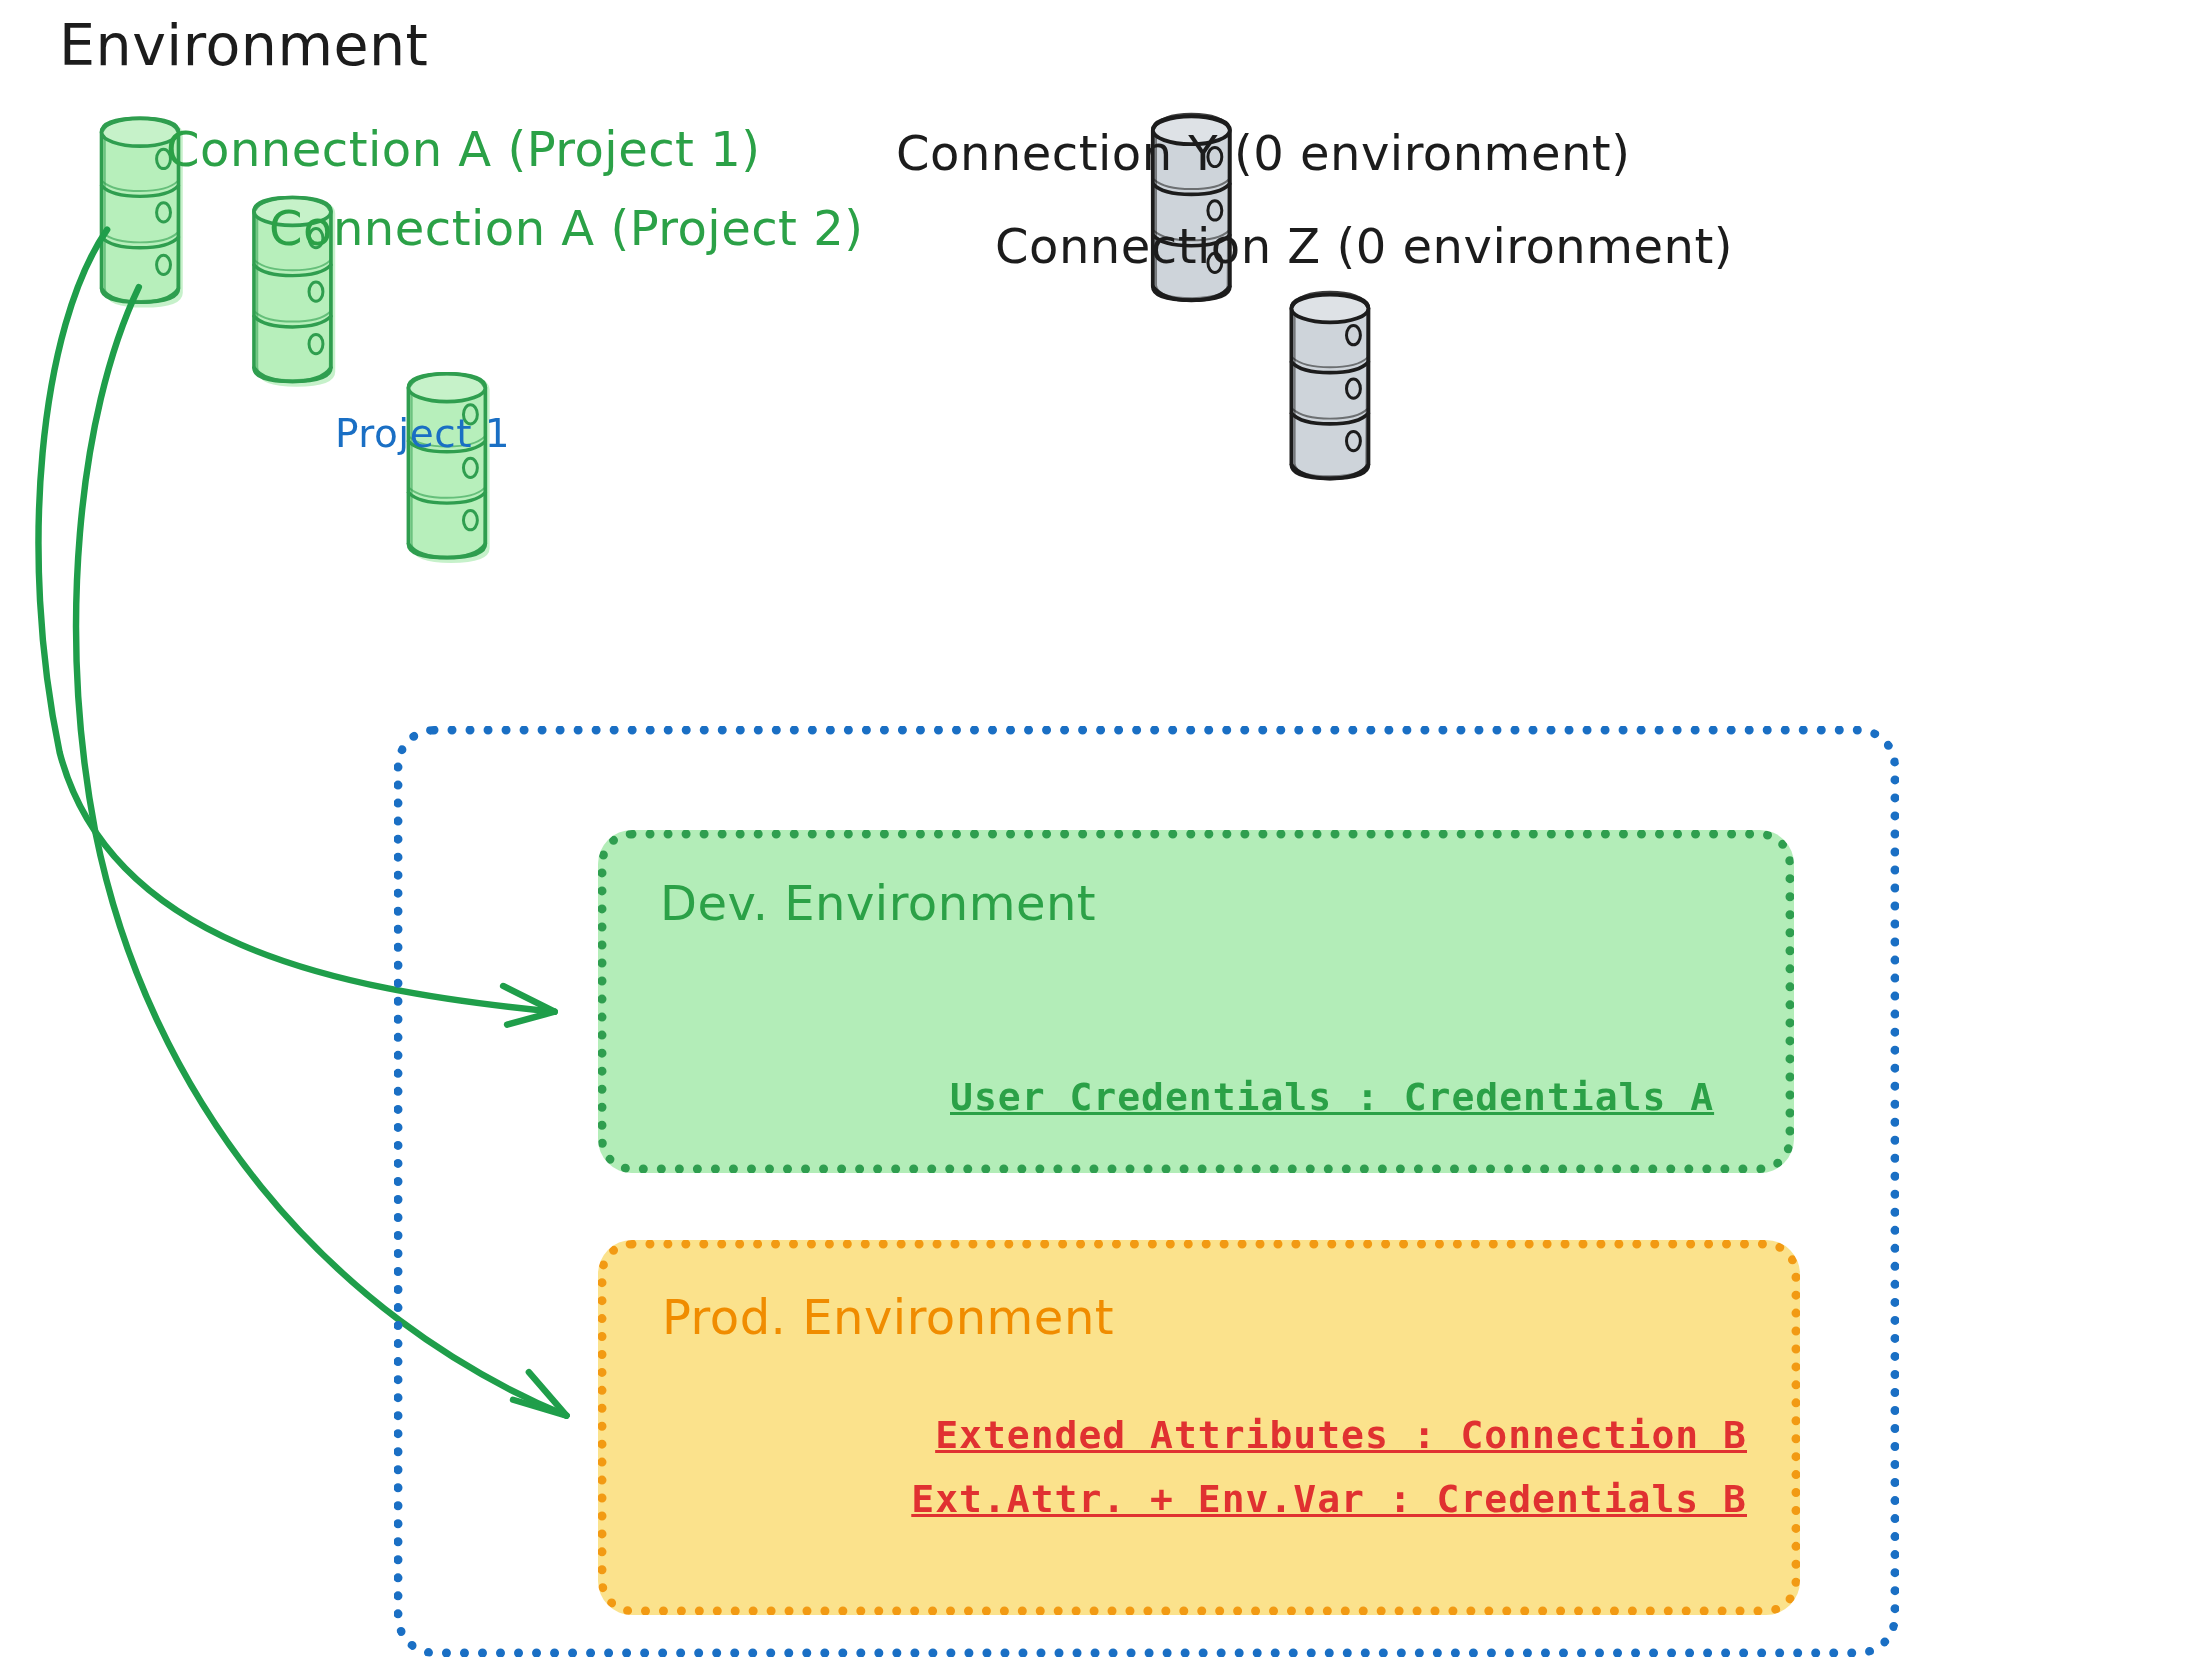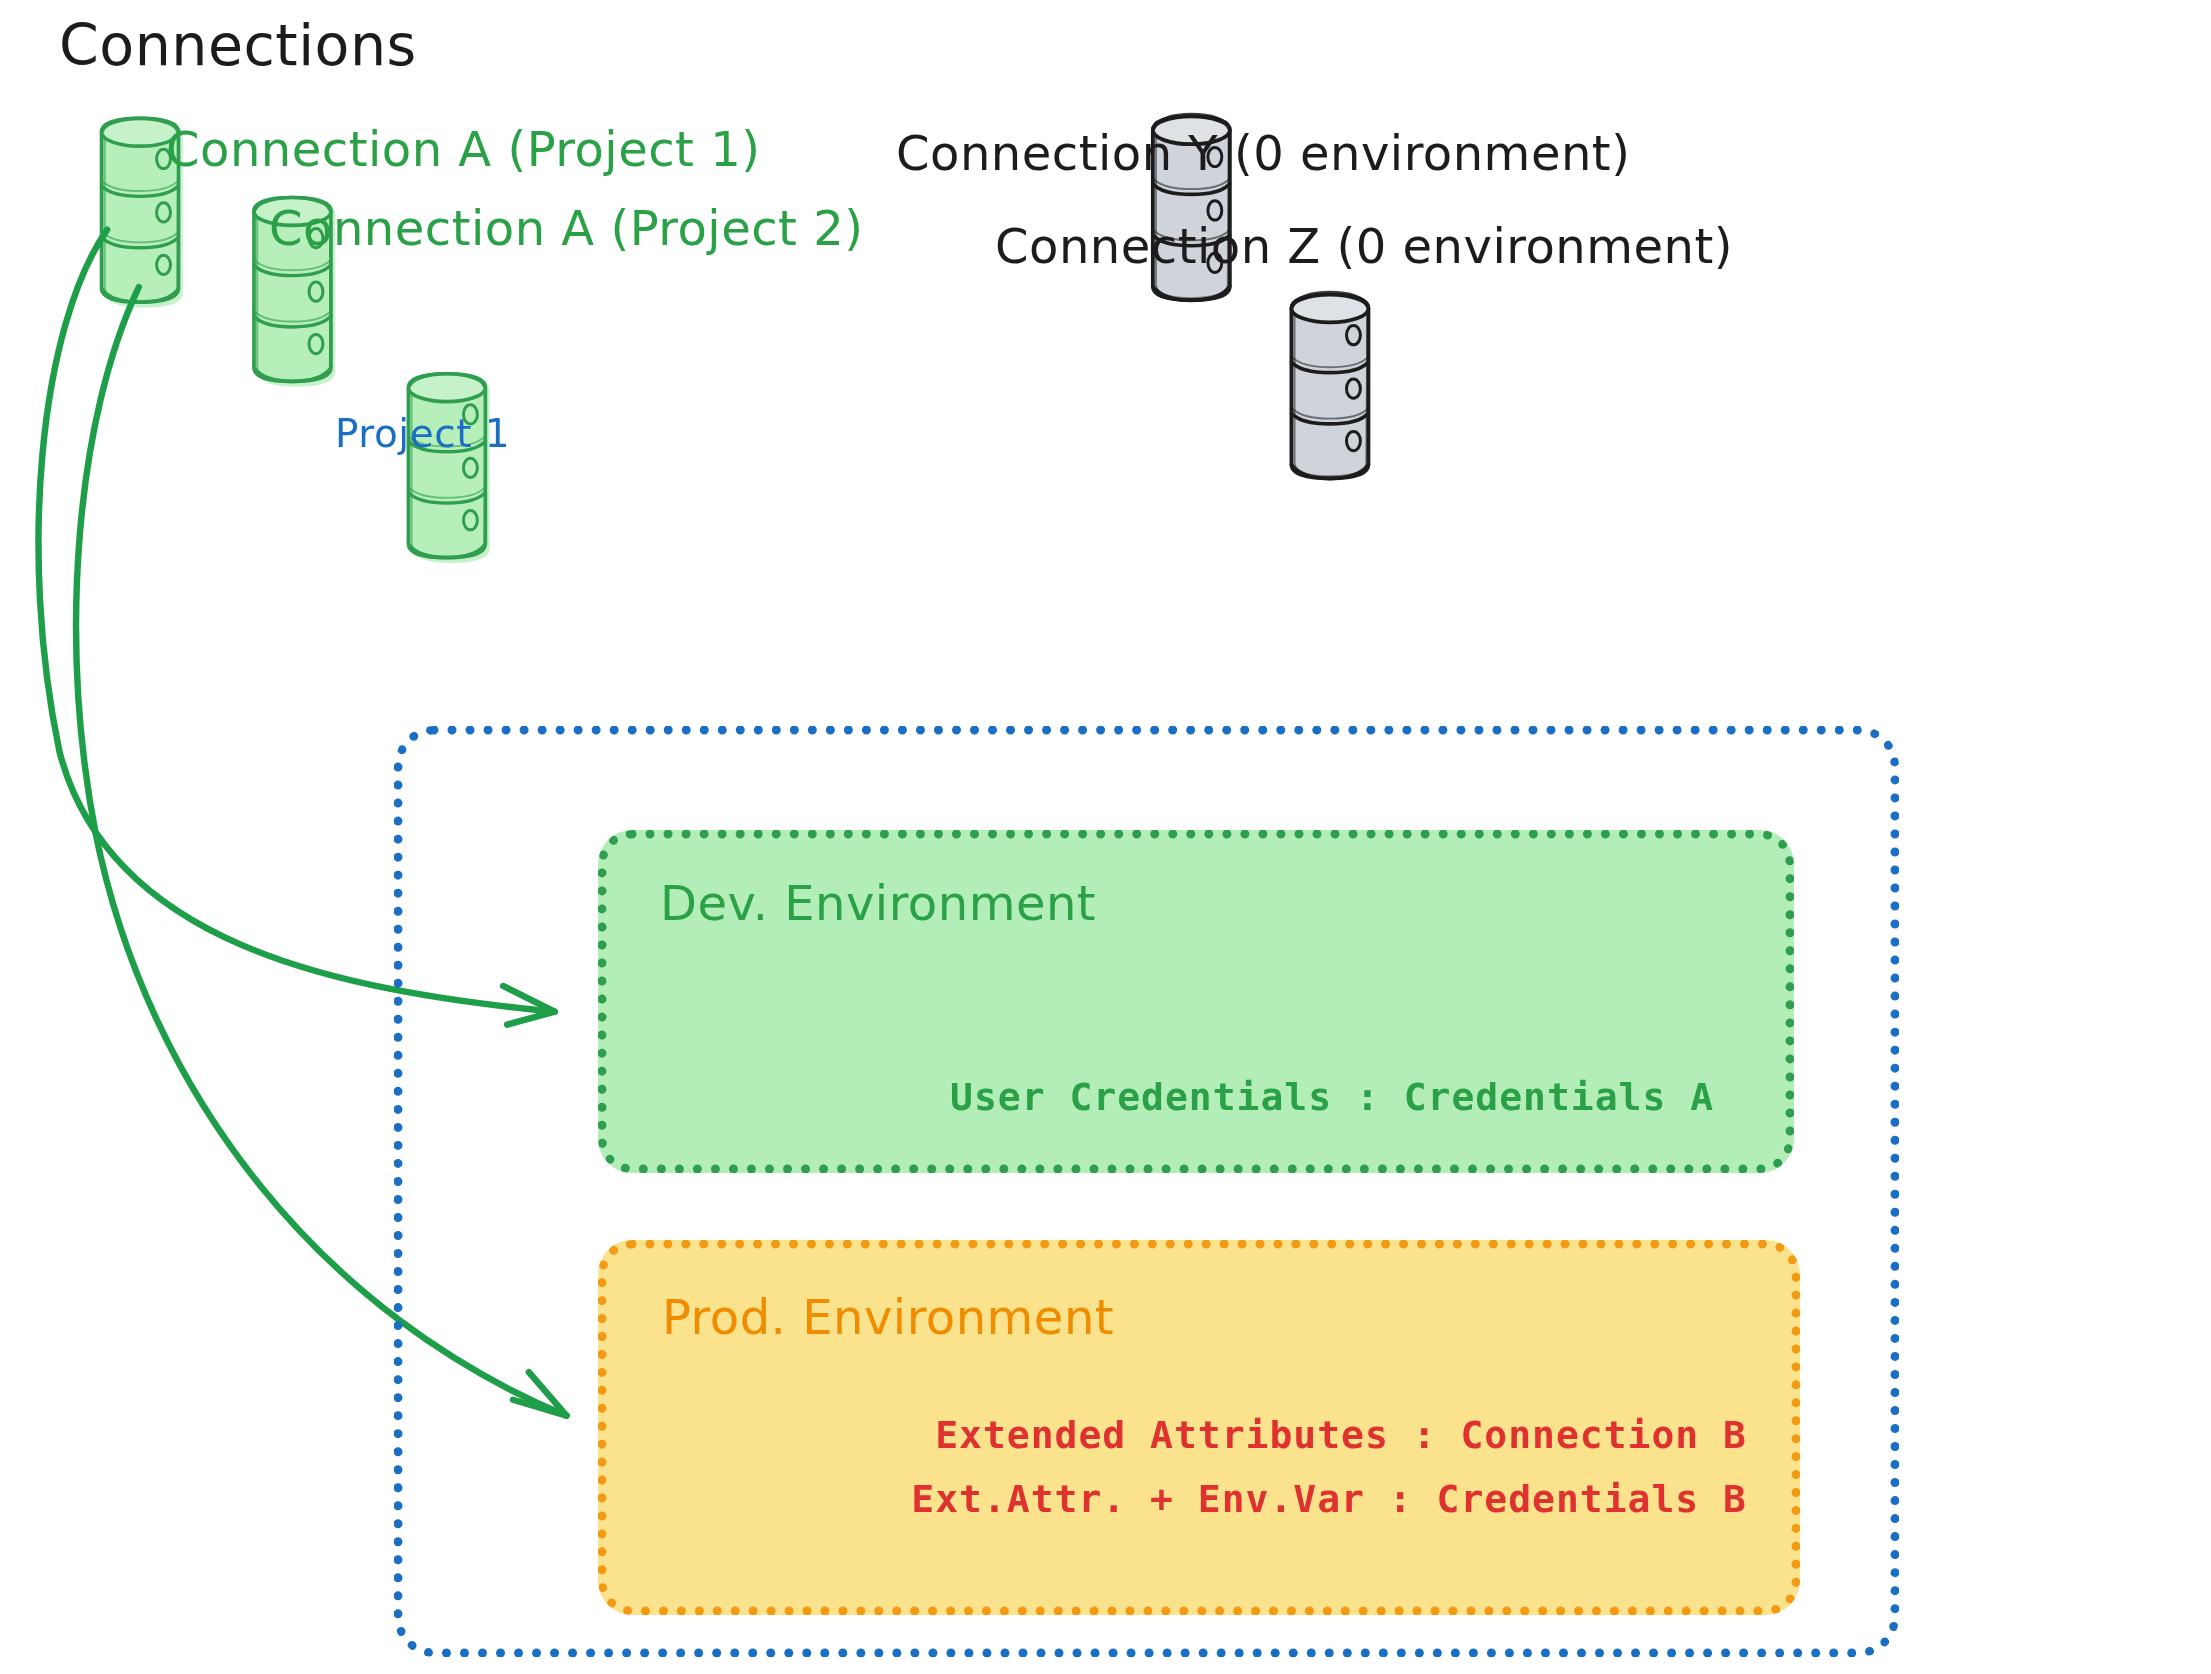--- a/index.html
+++ b/index.html
@@ -32,20 +32,21 @@
     font-weight: 400;
     letter-spacing: 0.5px;
     white-space: nowrap;
     position: absolute;
   }
   .mono {
     font-family: "DejaVu Sans Mono", monospace;
     font-weight: 700;
     white-space: nowrap;
     position: absolute;
+    text-decoration: underline;
   }
 
   #title-connections {
     left: 59px;
     top: 12px;
     font-size: 57px;
     color: #1c1c1c;
   }
   .conn-label-green {
     font-size: 48px;
@@ -212,21 +213,21 @@
       <path d="M 560 1022 L 512 1035" fill="none" stroke="#1f9e4a" stroke-width="6.5" stroke-linecap="round"></path>
     </g>
 
     <g>
       <path d="M 140 290 C 78 420, 58 640, 96 840 C 150 1110, 330 1330, 572 1430" fill="none" stroke="#1f9e4a" stroke-width="6.5" stroke-linecap="round"></path>
       <path d="M 572 1430 L 518 1414" fill="none" stroke="#1f9e4a" stroke-width="6.5" stroke-linecap="round"></path>
       <path d="M 572 1430 L 534 1386" fill="none" stroke="#1f9e4a" stroke-width="6.5" stroke-linecap="round"></path>
     </g>
   </svg>
 
-  <div class="hand" id="title-connections">Connections</div>
+  <div class="hand" id="title-connections">Environment</div>
 
   <div class="hand conn-label-green" id="label-conn-a1">Connection A (Project 1)</div>
 
   <div class="hand conn-label-green" id="label-conn-a2">Connection A (Project 2)</div>
 
 
   <div class="hand conn-label-gray" id="label-conn-y">Connection Y (0 environment)</div>
 
   <div class="hand conn-label-gray" id="label-conn-z">Connection Z (0 environment)</div>
 

